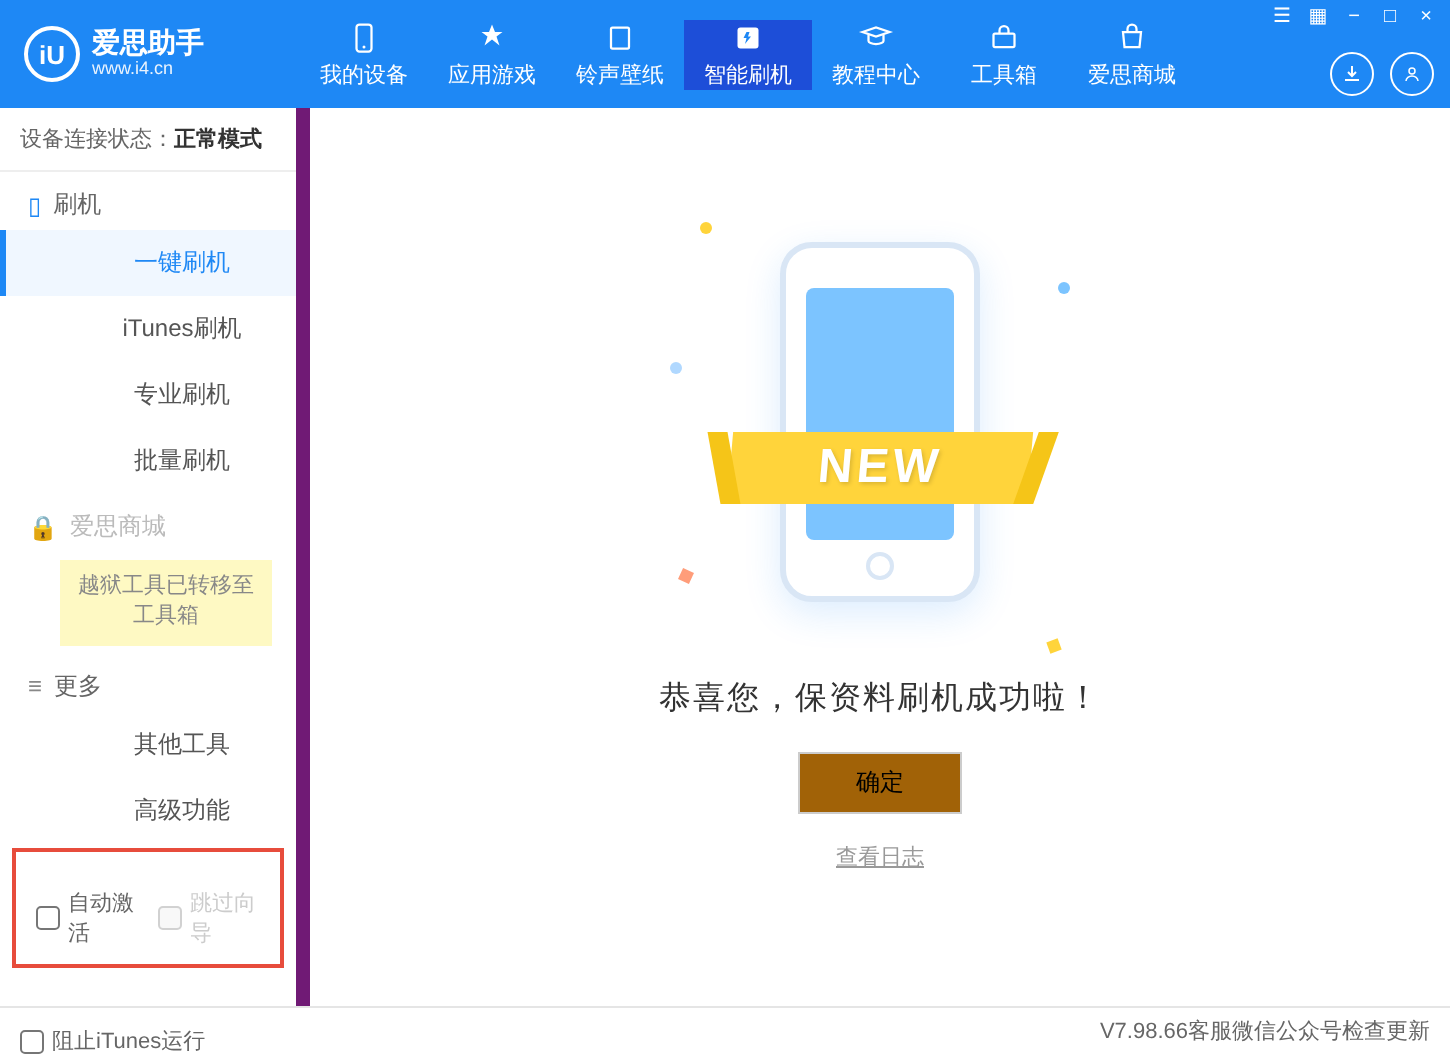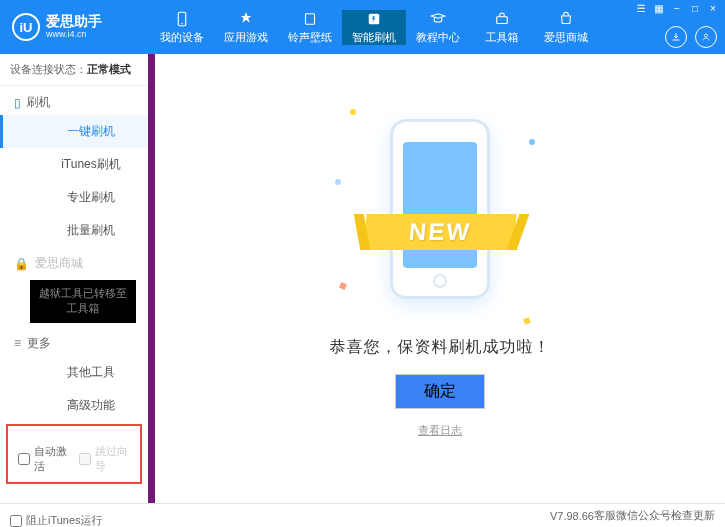--- a/index.html
+++ b/index.html
@@ -5,37 +5,37 @@
 * { margin: 0; padding: 0; box-sizing: border-box; font-family: "Microsoft YaHei", Arial, sans-serif; }
 body { background: #fff; width: 725px; height: 527px; overflow: hidden; }
 .header { background: #1e88f5; height: 54px; display: flex; align-items: center; color: #fff; position: relative; }
 .logo-area { display: flex; align-items: center; padding-left: 12px; width: 150px; }
 .logo-circle { width: 28px; height: 28px; border: 2px solid #fff; border-radius: 50%; display: flex; align-items: center; justify-content: center; font-weight: bold; font-size: 13px; margin-right: 6px; }
 .logo-text { display: flex; flex-direction: column; }
 .logo-title { font-size: 14px; font-weight: bold; line-height: 1.1; }
 .logo-sub { font-size: 9px; opacity: 0.9; line-height: 1.1; }
 .nav { display: flex; height: 100%; align-items: center; }
 .nav-item { width: 64px; display: flex; flex-direction: column; align-items: center; justify-content: center; cursor: pointer; font-size: 11px; gap: 2px; }
-.nav-item.active { background: #0369a1; }
+.nav-item.active { background: #1d4ed8; }
 .nav-icon { width: 18px; height: 18px; display: flex; align-items: center; justify-content: center; }
 .nav-icon svg { width: 18px; height: 18px; fill: #fff; }
 .win-controls { position: absolute; right: 6px; top: 2px; display: flex; gap: 6px; font-size: 10px; }
 .win-btn { width: 12px; height: 12px; cursor: pointer; display: flex; align-items: center; justify-content: center; }
 .header-right { position: absolute; right: 8px; bottom: 6px; display: flex; gap: 8px; }
 .circle-btn { width: 22px; height: 22px; border: 1.5px solid #fff; border-radius: 50%; display: flex; align-items: center; justify-content: center; cursor: pointer; }
 .circle-btn svg { width: 12px; height: 12px; fill: #fff; }
 .content { display: flex; height: calc(100% - 54px - 24px); }
 .sidebar { width: 155px; border-right: 7px solid #701a75; background: #fff; font-size: 12px; color: #333; overflow: hidden; position: relative; }
 .status-row { padding: 8px 10px; border-bottom: 1px solid #eee; font-size: 11px; color: #666; }
 .status-val { color: #333; font-weight: bold; }
 .side-section { padding: 8px 0 4px 14px; color: #666; font-size: 12px; display: flex; align-items: center; gap: 6px; }
 .side-item { padding: 8px 0 8px 34px; cursor: pointer; position: relative; color: #555; text-align: center; }
 .side-item.active { color: #1e88f5; background: #f0f7ff; }
 .side-item.active::before { content: ""; position: absolute; left: 0; top: 0; bottom: 0; width: 3px; background: #1e88f5; }
-.transfer-box { background: #000000; margin: 4px 12px 4px 30px; padding: 6px; color: #888; font-size: 11px; text-align: center; line-height: 1.4; }
+.transfer-box { background: #fef9c3; margin: 4px 12px 4px 30px; padding: 6px; color: #888; font-size: 11px; text-align: center; line-height: 1.4; }
 .checkbox-row { display: flex; gap: 10px; padding: 8px 10px; font-size: 11px; color: #666; align-items: center; }
 .checkbox-row.boxed { border: 2px solid #e74c3c; margin: 2px 6px; }
 .cb { display: flex; align-items: center; gap: 4px; cursor: pointer; margin-top: 10px; }
 .cb input { width: 12px; height: 12px; }
 .cb.dim { color: #ccc; }
 .main { flex: 1; display: flex; flex-direction: column; align-items: center; justify-content: center; position: relative; }
 .phone-illustration { width: 120px; height: 200px; position: relative; margin-bottom: 18px; }
 .phone-body { width: 100px; height: 180px; background: #fff; border: 3px solid #d9e6f5; border-radius: 16px; margin: 0 auto; position: relative; box-shadow: 0 6px 18px rgba(30,136,245,0.15); }
 .phone-screen { position: absolute; top: 20px; left: 10px; right: 10px; bottom: 28px; background: #7cc4ff; border-radius: 4px; }
 .phone-home { position: absolute; bottom: 8px; left: 50%; transform: translateX(-50%); width: 14px; height: 14px; border: 2px solid #d9e6f5; border-radius: 50%; }
@@ -43,21 +43,21 @@
 .new-banner::before, .new-banner::after { content: ""; position: absolute; top: 0; width: 10px; height: 100%; background: #f5c518; }
 .new-banner::before { left: -8px; transform: skewX(15deg); }
 .new-banner::after { right: -8px; transform: skewX(-15deg); }
 .confetti { position: absolute; width: 6px; height: 6px; background: #ffd43b; }
 .c1 { top: -10px; left: -30px; border-radius: 50%; background: #ffd43b; }
 .c2 { top: 20px; right: -35px; border-radius: 50%; background: #7cc4ff; }
 .c3 { bottom: 30px; left: -40px; background: #ff9d7a; transform: rotate(25deg); }
 .c4 { top: 60px; left: -45px; border-radius: 50%; background: #b0d8ff; }
 .c5 { bottom: -5px; right: -30px; background: #ffd43b; transform: rotate(-20deg); }
 .success-msg { font-size: 16px; color: #333; margin-bottom: 16px; letter-spacing: 1px; }
-.ok-btn { border: 1px solid #ccc; background: #3b82f6; padding: 6px 28px; font-size: 16px; cursor: pointer; margin-bottom: 14px; }
+.ok-btn { border: 1px solid #ccc; background: #a16207; padding: 6px 28px; font-size: 12px; cursor: pointer; margin-bottom: 14px; }
 .log-link { font-size: 11px; color: #999; cursor: pointer; text-decoration: underline; }
 .footer { height: 24px; border-top: 1px solid #e5e5e5; display: flex; align-items: center; font-size: 11px; color: #666; padding: 0 10px; justify-content: space-between; }
 .footer-left { display: flex; align-items: center; gap: 4px; }
 .footer-right { display: flex; align-items: center; gap: 0; }
 .footer-item { cursor: pointer; }
 </style>
 </head>
 <body>
 
 <div class="header">

